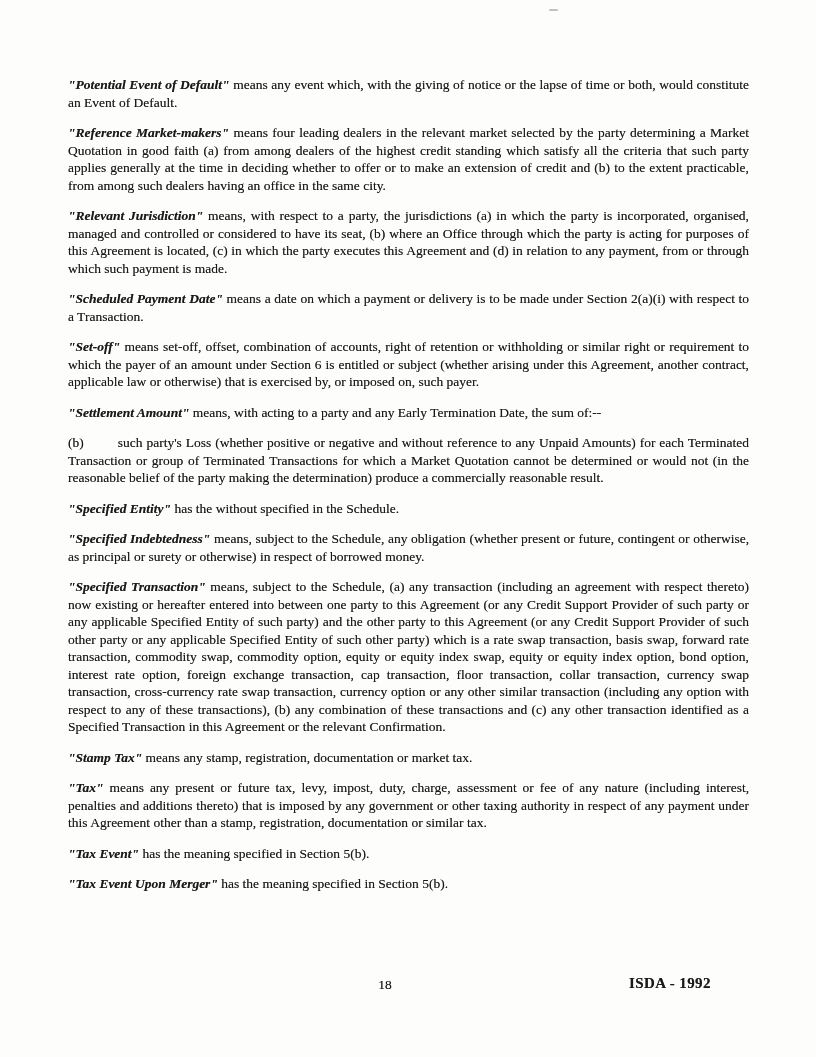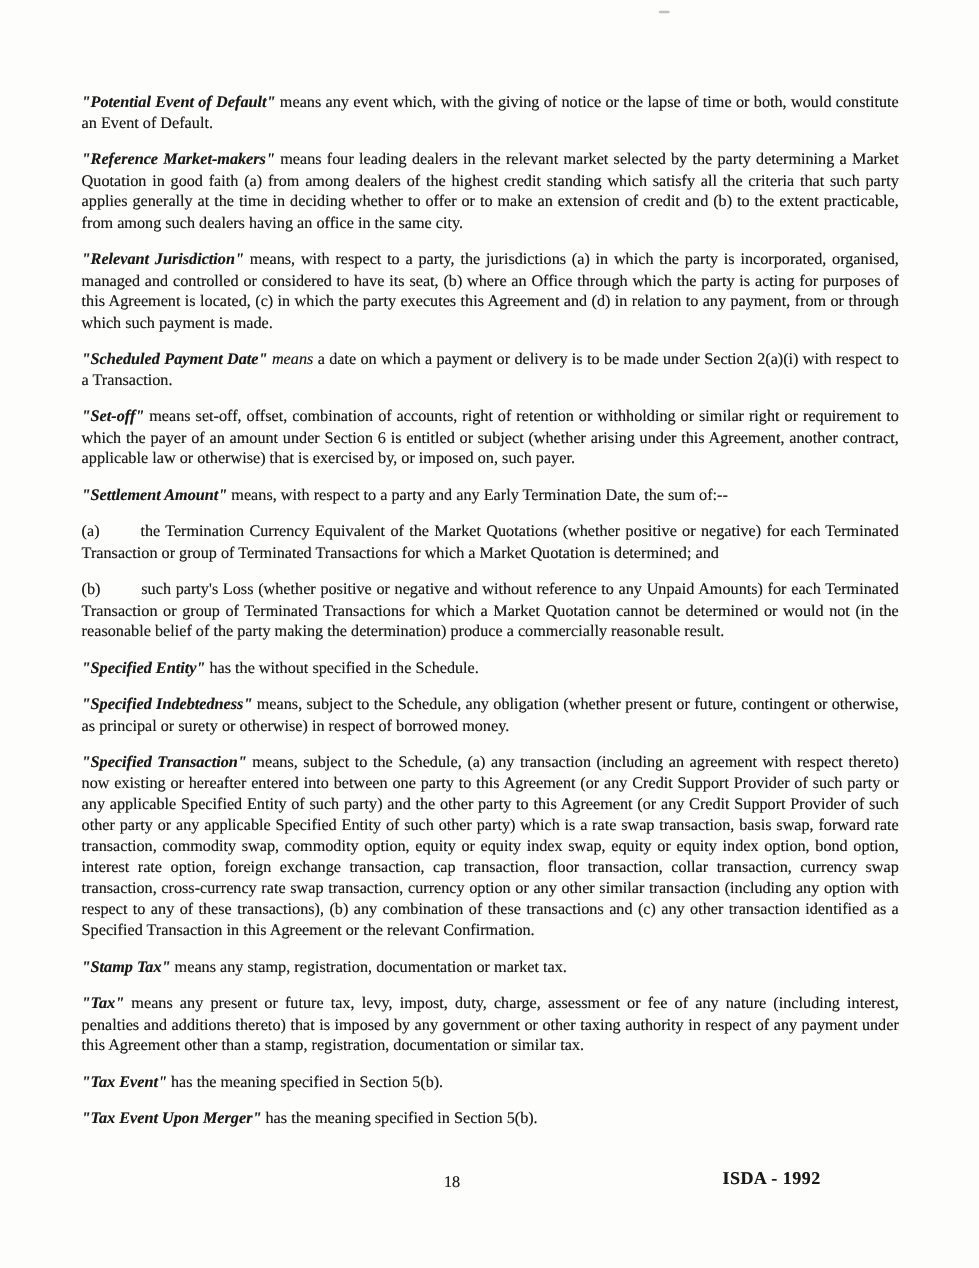--- a/index.html
+++ b/index.html
@@ -24,33 +24,33 @@
     font-size: 13.5px;
     line-height: 17.5px;
     text-align: justify;
     margin: 0 0 13px 0;
     text-shadow: 0 0 0.5px rgba(20,20,20,0.55);
   }
   .term {
     font-weight: bold;
     font-style: italic;
   }
-  .lead-italic { font-style: italic; }
+  .lead-italic { }
   .tab { display: inline-block; width: 34px; }
   .footer-pagenum {
     position: absolute;
     top: 977px; left: 370px;
     width: 30px;
-    text-align: left;
+    text-align: center;
     font-size: 13.5px;
     text-shadow: 0 0 0.5px rgba(20,20,20,0.55);
   }
   .footer-doclabel {
     position: absolute;
-    top: 975px; left: 602px;
+    top: 975px; left: 629px;
     font-size: 15px;
     font-weight: bold;
     letter-spacing: 0.4px;
     text-shadow: 0 0 0.5px rgba(20,20,20,0.6);
   }
   .scan-artifact {
     position: absolute;
     top: 9px; left: 549px;
     width: 9px; height: 2px;
     background: rgba(120,120,120,0.45);
@@ -68,23 +68,22 @@
     <p class="def"><span class="term">"Potential Event of Default"</span> <span>means any event which, with the giving of notice or the lapse of time or both, would constitute an Event of Default.</span></p>
 
     <p class="def"><span class="term">"Reference Market-makers"</span> <span>means four leading dealers in the relevant market selected by the party determining a Market Quotation in good faith (a) from among dealers of the highest credit standing which satisfy all the criteria that such party applies generally at the time in deciding whether to offer or to make an extension of credit and (b) to the extent practicable, from among such dealers having an office in the same city.</span></p>
 
     <p class="def"><span class="term">"Relevant Jurisdiction"</span> <span>means, with respect to a party, the jurisdictions (a) in which the party is incorporated, organised, managed and controlled or considered to have its seat, (b) where an Office through which the party is acting for purposes of this Agreement is located, (c) in which the party executes this Agreement and (d) in relation to any payment, from or through which such payment is made.</span></p>
 
     <p class="def"><span class="term">"Scheduled Payment Date"</span> <span class="lead-italic">means</span> <span>a date on which a payment or delivery is to be made under Section 2(a)(i) with respect to a Transaction.</span></p>
 
     <p class="def"><span class="term">"Set-off"</span> <span>means set-off, offset, combination of accounts, right of retention or withholding or similar right or requirement to which the payer of an amount under Section 6 is entitled or subject (whether arising under this Agreement, another contract, applicable law or otherwise) that is exercised by, or imposed on, such payer.</span></p>
 
-    <p class="def"><span class="term">"Settlement Amount"</span> <span>means, with respect to a party and any Early Termination Date, the sum of:--</span></p>
+    <p class="def"><span class="term">"Settlement Amount"</span> <span>means, with acting to a party and any Early Termination Date, the sum of:--</span></p>
 
-    <p class="def"><span>(a)</span><span class="tab"></span><span>the Termination Currency Equivalent of the Market Quotations (whether positive or negative) for each Terminated Transaction or group of Terminated Transactions for which a Market Quotation is determined; and</span></p>
 
     <p class="def"><span>(b)</span><span class="tab"></span><span>such party's Loss (whether positive or negative and without reference to any Unpaid Amounts) for each Terminated Transaction or group of Terminated Transactions for which a Market Quotation cannot be determined or would not (in the reasonable belief of the party making the determination) produce a commercially reasonable result.</span></p>
 
     <p class="def"><span class="term">"Specified Entity"</span> <span>has the without specified in the Schedule.</span></p>
 
     <p class="def"><span class="term">"Specified Indebtedness"</span> <span>means, subject to the Schedule, any obligation (whether present or future, contingent or otherwise, as principal or surety or otherwise) in respect of borrowed money.</span></p>
 
     <p class="def"><span class="term">"Specified Transaction"</span> <span>means, subject to the Schedule, (a) any transaction (including an agreement with respect thereto) now existing or hereafter entered into between one party to this Agreement (or any Credit Support Provider of such party or any applicable Specified Entity of such party) and the other party to this Agreement (or any Credit Support Provider of such other party or any applicable Specified Entity of such other party) which is a rate swap transaction, basis swap, forward rate transaction, commodity swap, commodity option, equity or equity index swap, equity or equity index option, bond option, interest rate option, foreign exchange transaction, cap transaction, floor transaction, collar transaction, currency swap transaction, cross-currency rate swap transaction, currency option or any other similar transaction (including any option with respect to any of these transactions), (b) any combination of these transactions and (c) any other transaction identified as a Specified Transaction in this Agreement or the relevant Confirmation.</span></p>
 
     <p class="def"><span class="term">"Stamp Tax"</span> <span>means any stamp, registration, documentation or market tax.</span></p>

